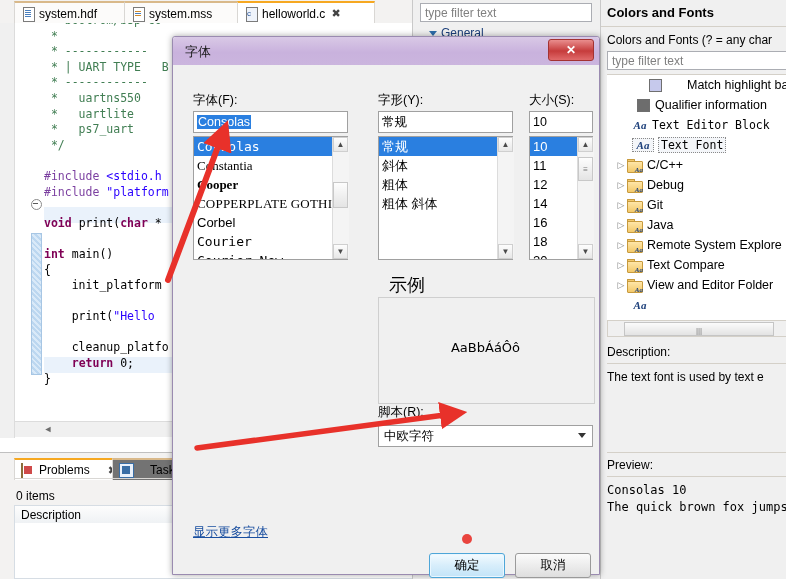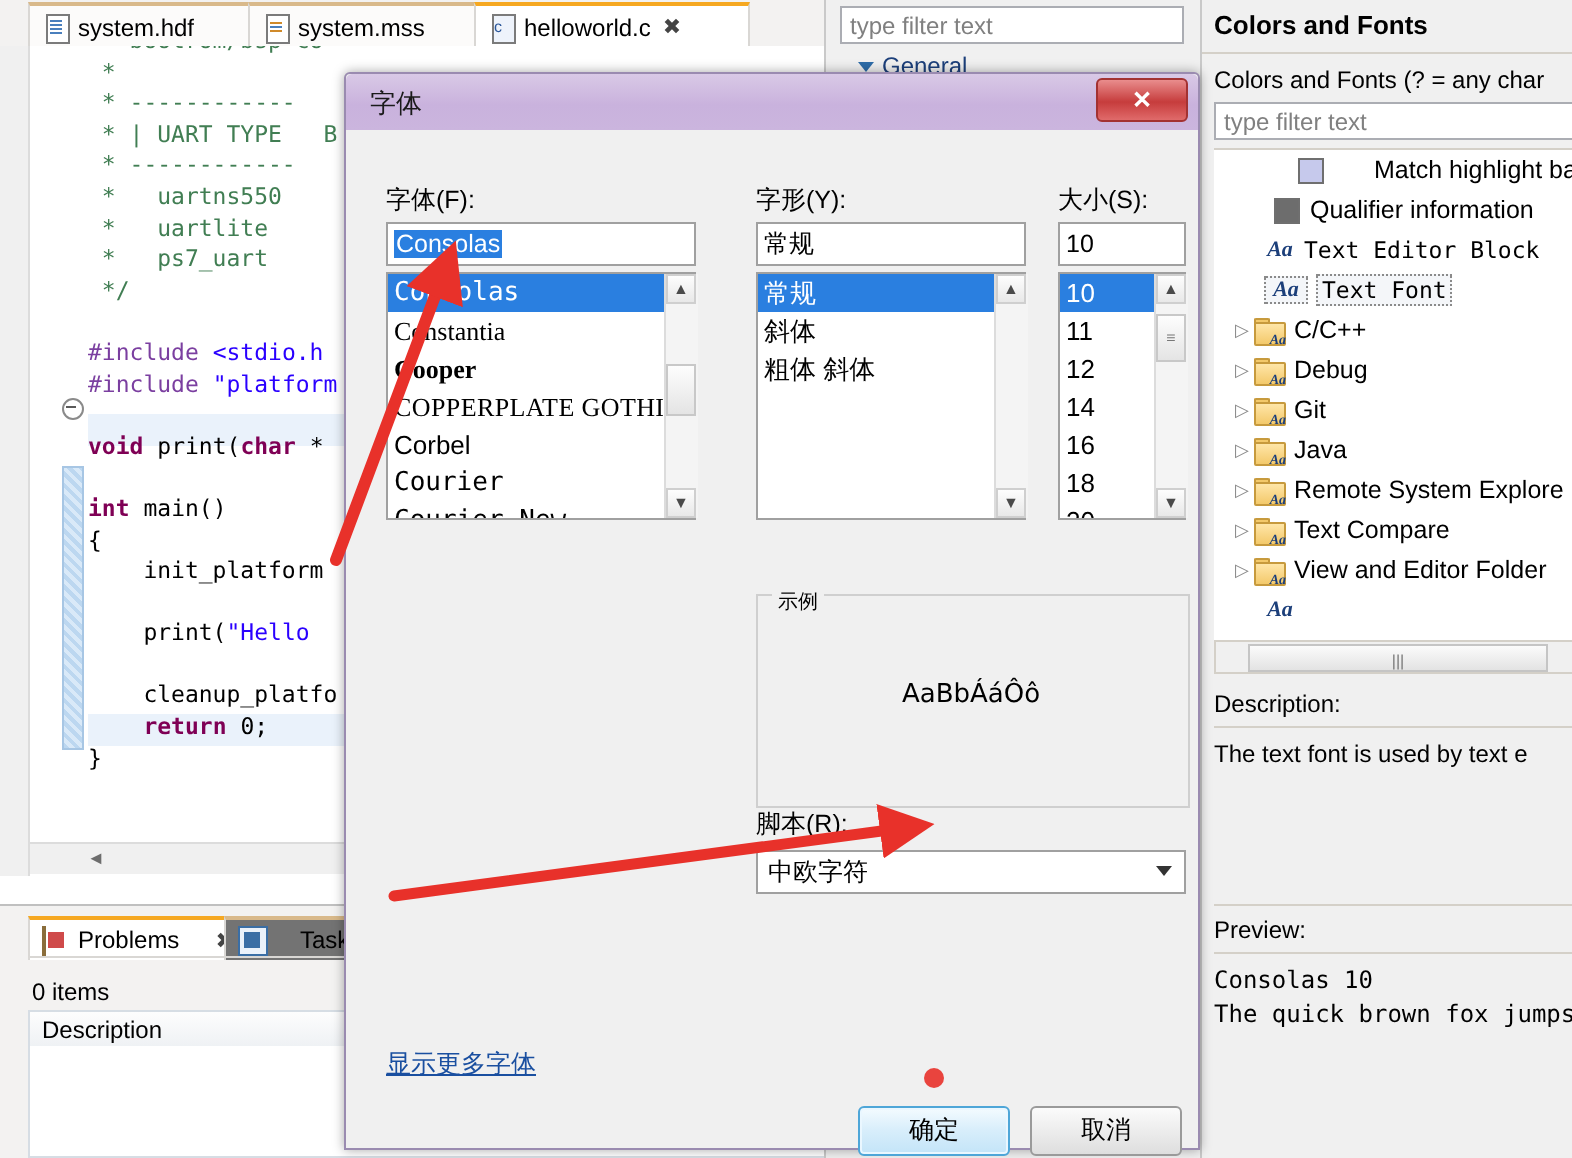--- a/index.html
+++ b/index.html
@@ -172,22 +172,22 @@
      background:linear-gradient(#fdfdfd,#e8e8e8);border:1px solid #cfcfcf;
      box-sizing:border-box;text-align:center;font-size:8px;line-height:13px;color:#4a4a4a;}
   .vsb .up{top:0;} .vsb .dn{bottom:0;}
   .vsb .th{position:absolute;left:0;width:15px;
      background:linear-gradient(#fdfdfd,#e4e4e4);border:1px solid #c8c8c8;box-sizing:border-box;}
   .vsb .th .g{position:absolute;left:50%;top:50%;transform:translate(-50%,-50%);
      font-size:8px;color:#777;}
 
   #fd-sample-group{position:absolute;left:205px;top:232px;width:215px;height:105px;
      border:1px solid #cfcfcf;background:#f0f0f0;}
-  #fd-sample-label{position:absolute;left:213px;top:229px;background:#f0f0f0;
-     padding:0 3px;font-size:10px;}
+  #fd-sample-label{position:absolute;left:213px;top:208px;background:#f0f0f0;
+     padding:0 3px;font-size:18px;}
   #fd-sample-text{position:absolute;left:205px;top:275px;width:215px;text-align:center;
      font-size:13px;font-family:"DejaVu Sans","Liberation Sans",sans-serif;}
 
   #fd-script-combo{position:absolute;left:205px;top:360px;width:215px;height:22px;
      background:#fff;border:1px solid #a0a0a0;box-sizing:border-box;
      display:flex;align-items:center;padding-left:5px;font-size:12.5px;}
   #fd-script-arrow{position:absolute;right:6px;top:7px;width:0;height:0;
      border-left:4px solid transparent;border-right:4px solid transparent;
      border-top:5px solid #333;}
 
@@ -459,20 +459,21 @@
       <div class="dn">▼</div>
     </div>
 
     <div class="lbl" style="left:205px;top:27px;">字形(Y):</div>
     <div class="txtbox" style="left:205px;top:46px;width:135px;height:22px;">
       <span>常规</span>
     </div>
     <div class="listbox" style="left:205px;top:71px;width:135px;height:124px;">
       <div class="litem sel">常规</div>
       <div class="litem">斜体</div>
+      <div class="litem">粗体</div>
       <div class="litem">粗体 斜体</div>
     </div>
     <div class="vsb" style="left:324px;top:72px;height:122px;">
       <div class="up">▲</div>
       <div class="dn">▼</div>
     </div>
 
     <div class="lbl" style="left:356px;top:27px;">大小(S):</div>
     <div class="txtbox" style="left:356px;top:46px;width:64px;height:22px;">
       <span>10</span>

